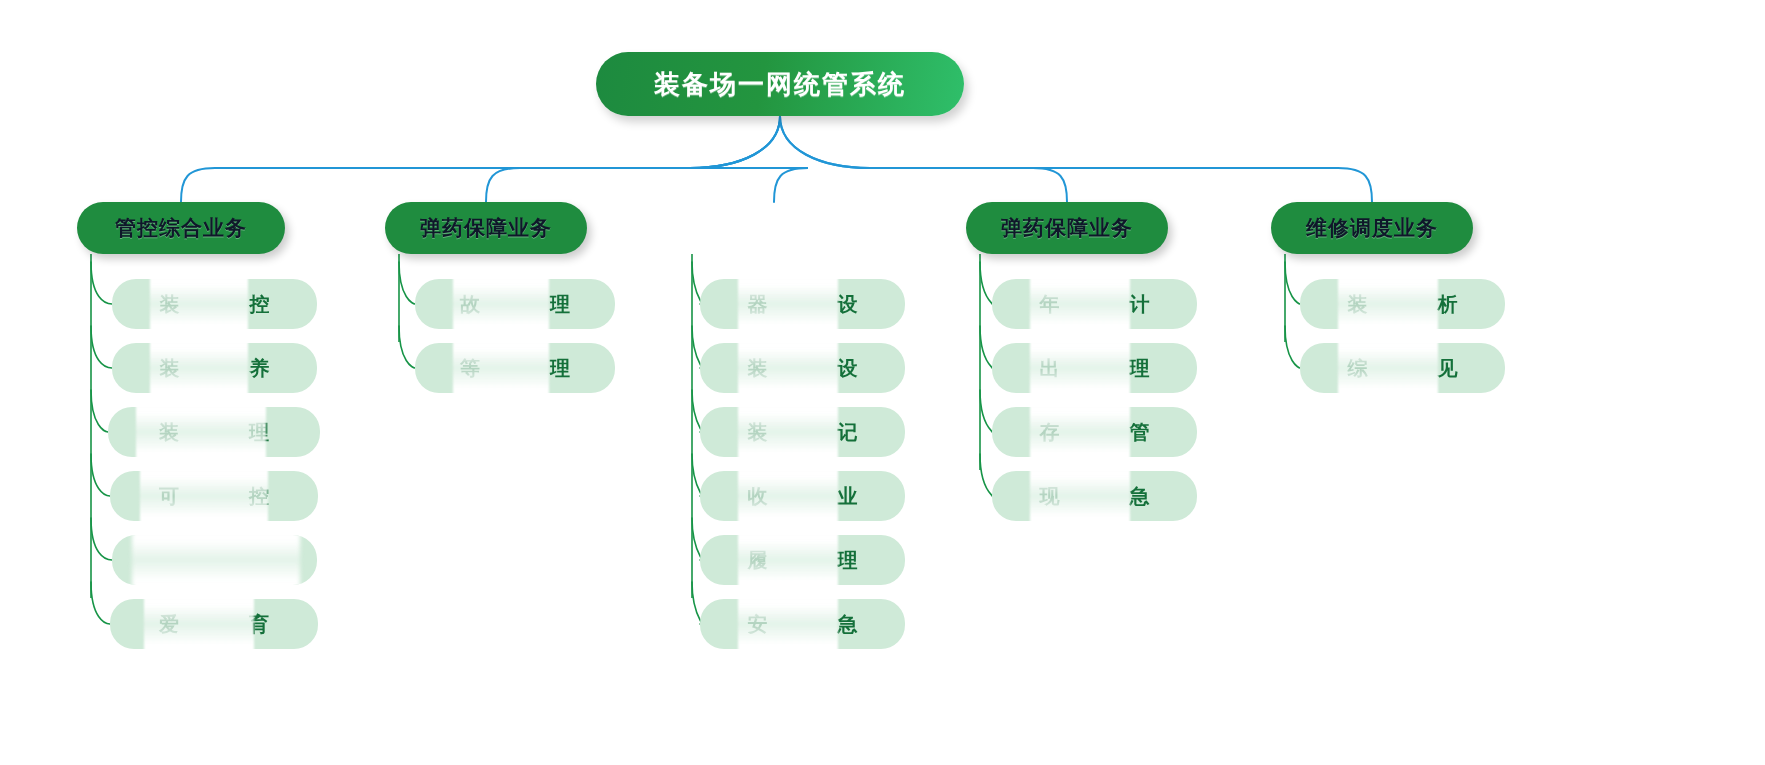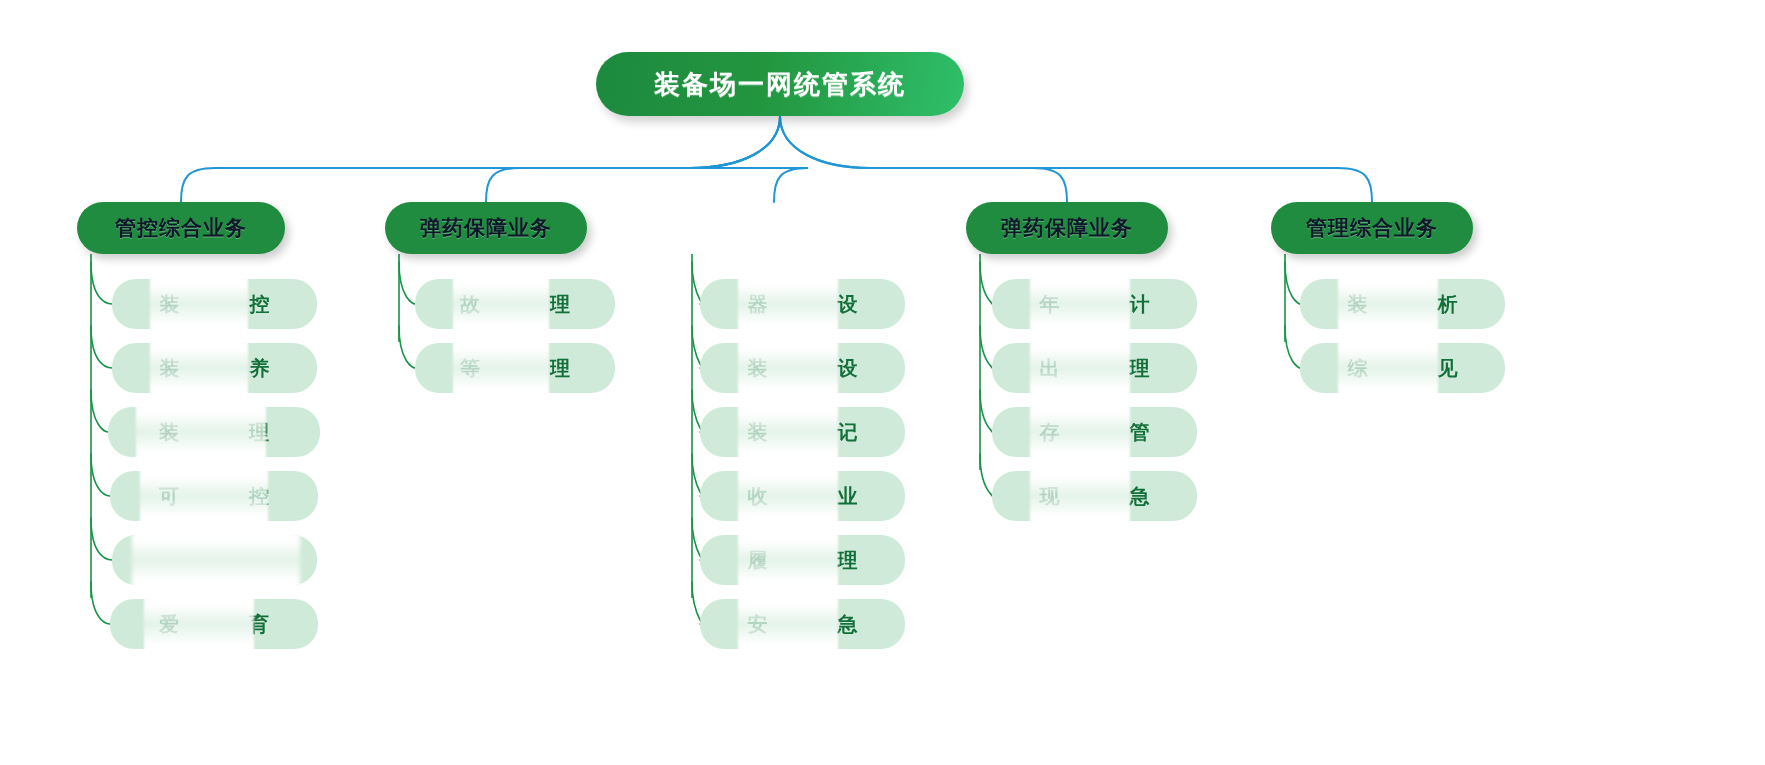--- a/index.html
+++ b/index.html
@@ -201,21 +201,21 @@
       </div>
       <div class="node leaf" style="left: 992px; top: 407px; width: 205px; height: 50px;">
         <span class="txt">存  管</span>
         <div class="redact" style="left: 38px; width: 100px;"></div>
       </div>
       <div class="node leaf" style="left: 992px; top: 471px; width: 205px; height: 50px;">
         <span class="txt">现  急</span>
         <div class="redact" style="left: 38px; width: 100px;"></div>
       </div>
       <div class="node branch" style="left: 1271px; top: 202px; width: 202px; height: 52px;">
-        <span>管理综合业务</span>
+        <span>维修调度业务</span>
       </div>
       <div class="node leaf" style="left: 1300px; top: 279px; width: 205px; height: 50px;">
         <span class="txt">装  析</span>
         <div class="redact" style="left: 38px; width: 100px;"></div>
       </div>
       <div class="node leaf" style="left: 1300px; top: 343px; width: 205px; height: 50px;">
         <span class="txt">综  见</span>
         <div class="redact" style="left: 38px; width: 100px;"></div>
       </div>
     </div>

